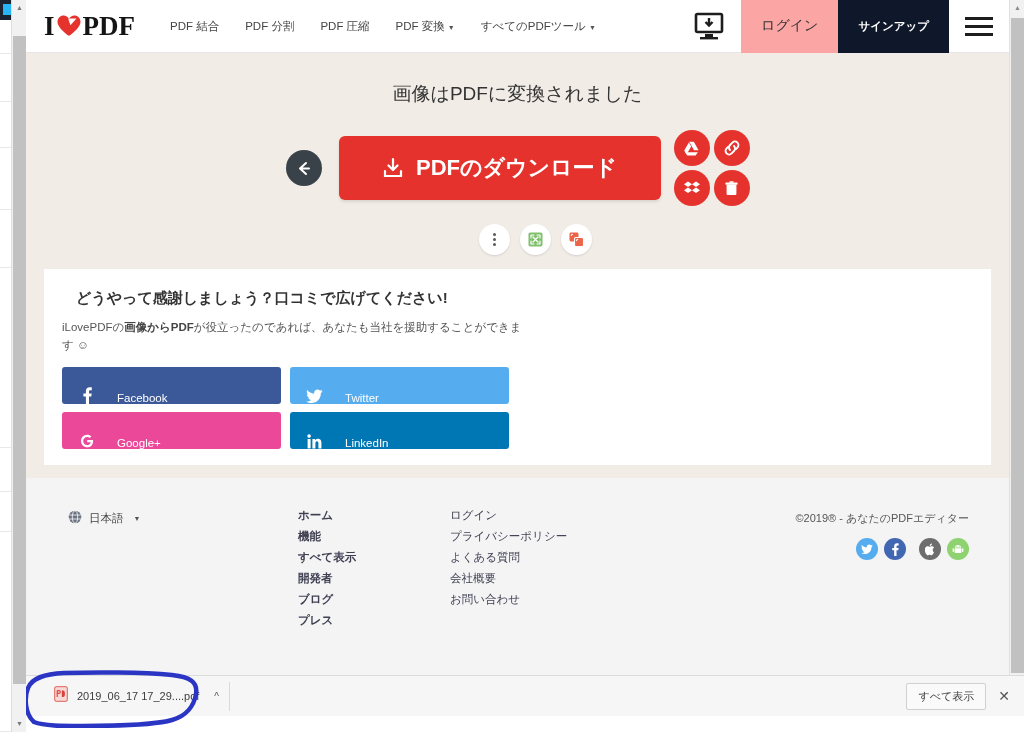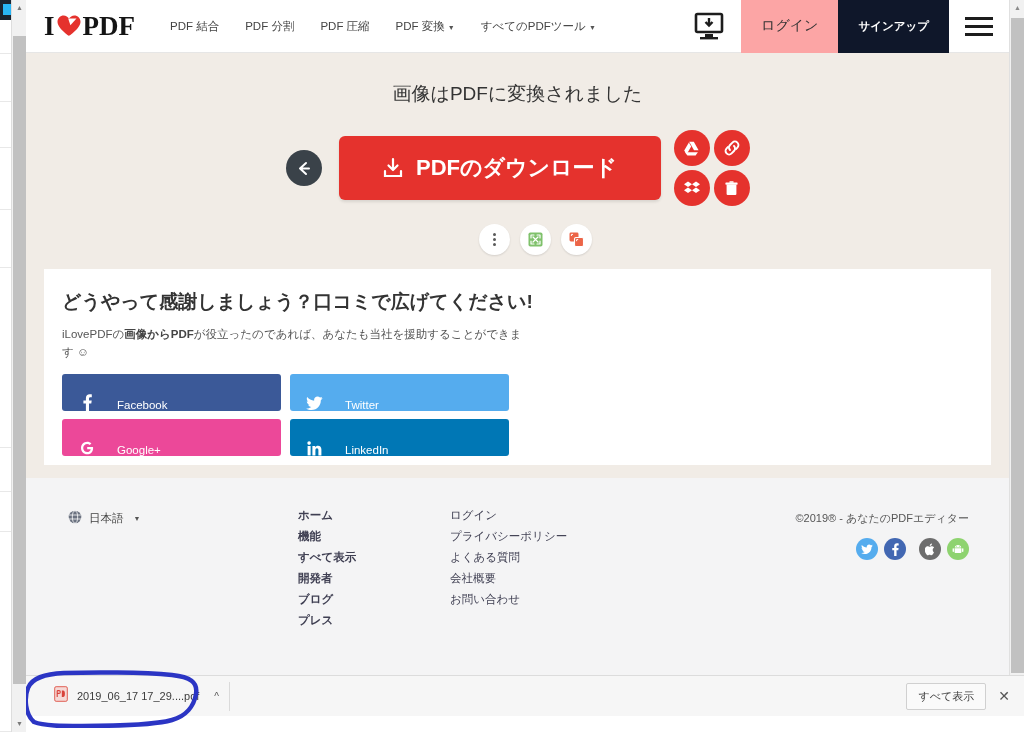--- a/index.html
+++ b/index.html
@@ -151,21 +151,21 @@
   #dots-icon { display: flex; flex-direction: column; gap: 2px; }
   #dots-icon i { width: 3px; height: 3px; background: #5a5a5a; border-radius: 50%; display: block; }
 
   
   #thanks-card {
     position: absolute; left: 18px; top: 269px;
     width: 947px; height: 196px;
     background: #ffffff;
   }
   #thanks-title {
-    margin: 20px 0 0 18px; font-size: 19px; font-weight: bold; color: #333333;
+    margin: 20px 0 0 32px; font-size: 15px; font-weight: bold; color: #333333;
   }
   #thanks-sub {
     margin: 11px 16px 0 18px; font-size: 11.5px; color: #555555; line-height: 1.55;
     max-width: 460px;
   }
   #thanks-sub b { font-weight: bold; color: #444; }
   #social-grid {
     margin: 12px 0 0 18px; display: grid;
     grid-template-columns: 219px 219px; gap: 8px 9px;
   }

